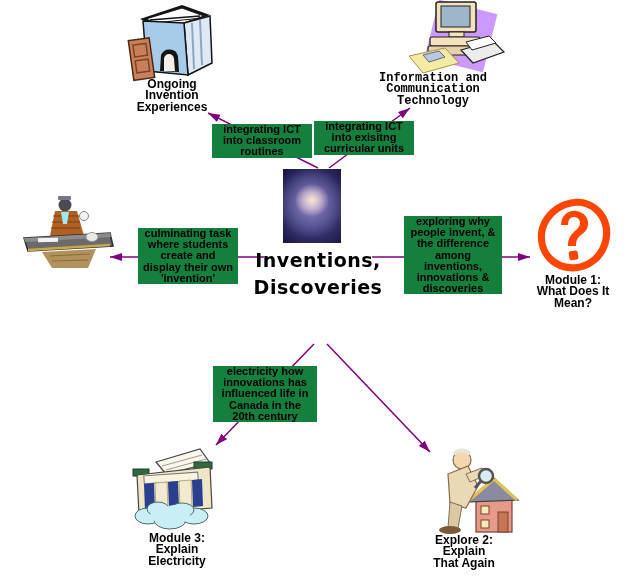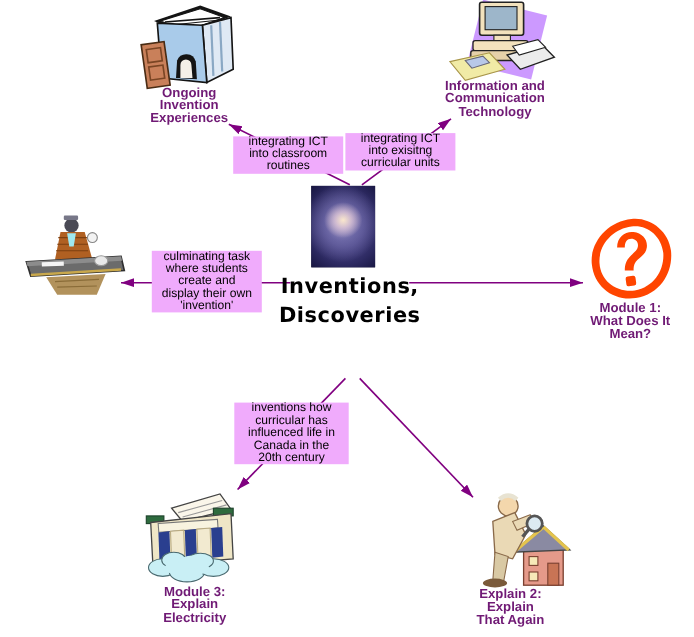--- a/index.html
+++ b/index.html
@@ -4,27 +4,27 @@
 <style>
   html,body{margin:0;padding:0;background:#fff;}
   #canvas{
     position:relative;width:631px;height:579px;background:#fff;overflow:hidden;
     font-family:"Liberation Sans",sans-serif;color:#000;
   }
   
   #arrow-layer{position:absolute;left:0;top:0;width:631px;height:579px;z-index:1;}
   
   .link-label{
-    position:absolute;z-index:3;background:#f0abfc;text-align:center;
-    font-size:11px;line-height:11.2px;color:#000;
+    position:absolute;z-index:3;background:#15803d;text-align:center;
+    font-size:11px;line-height:11.2px;color:#000;font-weight:bold;
   }
   
   .node-title{
     position:absolute;z-index:3;text-align:center;
-    font-size:12px;line-height:11.4px;font-weight:bold;color:#701a75;
+    font-size:12px;line-height:11.4px;font-weight:bold;color:#000000;
   }
   
   #center-title{
     position:absolute;left:248px;top:247px;width:140px;z-index:3;text-align:center;
     font-size:19px;line-height:27px;font-weight:bold;color:#000;
     font-family:"DejaVu Sans",sans-serif;letter-spacing:0.5px;
   }
   
   #galaxy{
     position:absolute;left:283px;top:169px;width:58px;height:74px;z-index:2;
@@ -106,21 +106,21 @@
       <rect x="25" y="46" width="54" height="9" rx="2" fill="#e6d1a9" stroke="#222" stroke-width="1.2"></rect>
       <circle cx="70" cy="42" r="1.5" fill="#222"></circle>
 
       <polygon points="58,50 90,41 101,52 70,63" fill="#ececec" stroke="#222" stroke-width="1.2"></polygon>
       <polygon points="63,42 86,36 93,43 69,50" fill="#ffffff" stroke="#222" stroke-width="1"></polygon>
 
       <polygon points="6,56 42,48 56,63 20,73" fill="#f1eba6" stroke="#a89548" stroke-width="1"></polygon>
       <polygon points="20,55 36,51 42,57 26,62" fill="#b8c8e8" stroke="#667" stroke-width="1"></polygon>
     </svg>
   </div>
-  <div class="node-title" style="left:388px;top:73px;width:124px;">
+  <div class="node-title" style="left:371px;top:73px;width:124px;font-family:Liberation Mono, monospace;">
     <div>Information and</div>
     <div>Communication</div>
     <div>Technology</div>
   </div>
 
   <div class="clipart" style="left:533px;top:195px;">
     <svg width="82" height="84" viewBox="0 0 82 84">
       <path d="M41,4 C58,2 75,15 77,33 C79,52 68,72 45,76 C25,79 7,66 5,45 C3,25 20,6 41,4 Z
                M41,11 C25,13 11,27 12,44 C13,61 28,71 44,69 C62,66 71,50 70,35 C68,19 55,9 41,11 Z" fill="#FF4500" fill-rule="evenodd"></path>
       <path d="M28,30 C28,20 36,15 43,16 C51,17 56,23 55,30 C54,37 48,39 45,43 C43,46 43,48 43,51 L35,51 C35,46 36,42 40,38 C44,34 47,32 47,28 C47,24 44,22 41,22 C37,22 35,25 35,30 Z" fill="#FF4500"></path>
@@ -211,48 +211,57 @@
       <polygon points="22,28 42,20 52,40 40,62 24,58" fill="#ead9b5" stroke="#8a6a4a" stroke-width="1.2"></polygon>
       <polygon points="24,56 36,60 32,82 22,82" fill="#d9c9a4" stroke="#8a6a4a" stroke-width="1"></polygon>
       <ellipse cx="24" cy="84" rx="11" ry="4" fill="#7a5a3a"></ellipse>
 
       <polygon points="40,28 56,22 58,30 44,36" fill="#ead9b5" stroke="#8a6a4a" stroke-width="1"></polygon>
       <circle cx="60" cy="30" r="7" fill="#dceaf2" stroke="#555" stroke-width="2.5"></circle>
       <line x1="55" y1="35" x2="49" y2="42" stroke="#555" stroke-width="3"></line>
     </svg>
   </div>
   <div class="node-title" style="left:404px;top:535px;width:120px;">
-    <div>Explain 2:</div>
+    <div>Explore 2:</div>
     <div>Explain</div>
     <div>That Again</div>
   </div>
 
   <div class="link-label" style="left:212px;top:124px;width:100px;">
     <div>integrating ICT</div>
     <div>into classroom</div>
     <div>routines</div>
   </div>
 
   <div class="link-label" style="left:314px;top:121px;width:100px;">
     <div>integrating ICT</div>
     <div>into exisitng</div>
     <div>curricular units</div>
   </div>
 
+  <div class="link-label" style="left:404px;top:216px;width:98px;">
+    <div>exploring why</div>
+    <div>people invent, &amp;</div>
+    <div>the difference</div>
+    <div>among</div>
+    <div>inventions,</div>
+    <div>innovations &amp;</div>
+    <div>discoveries</div>
+  </div>
 
   <div class="link-label" style="left:138px;top:228px;width:100px;text-align:center;">
     <div>culminating task</div>
     <div>where students</div>
     <div>create and</div>
     <div>display their own</div>
     <div>'invention'</div>
   </div>
 
   <div class="link-label" style="left:213px;top:366px;width:104px;">
-    <div>inventions how</div>
-    <div>curricular has</div>
+    <div>electricity how</div>
+    <div>innovations has</div>
     <div>influenced life in</div>
     <div>Canada in the</div>
     <div>20th century</div>
   </div>
 
 
 </div>
 
 </body></html>

